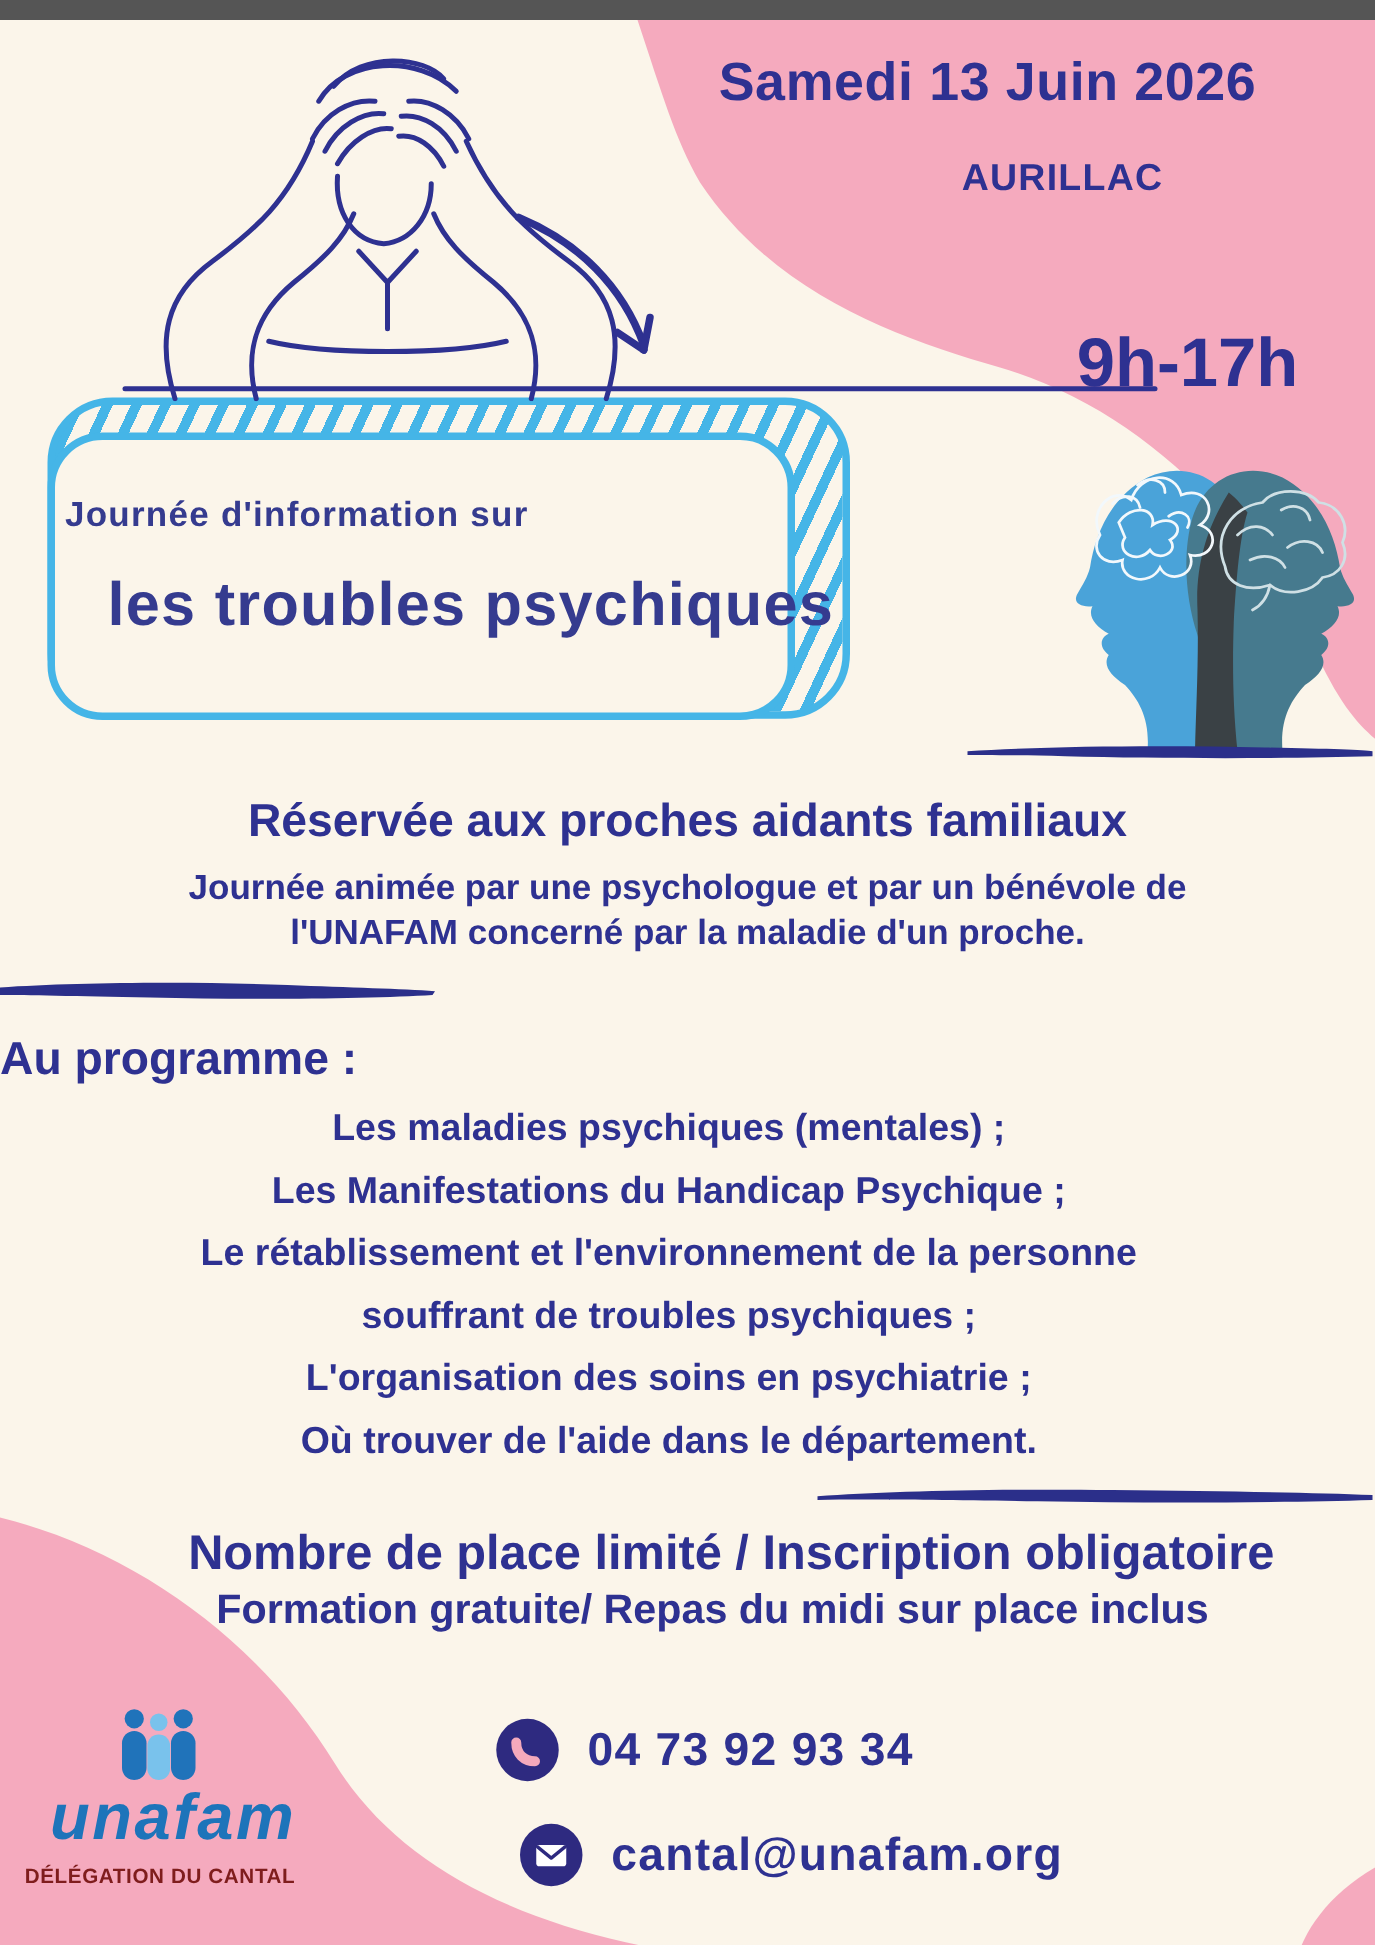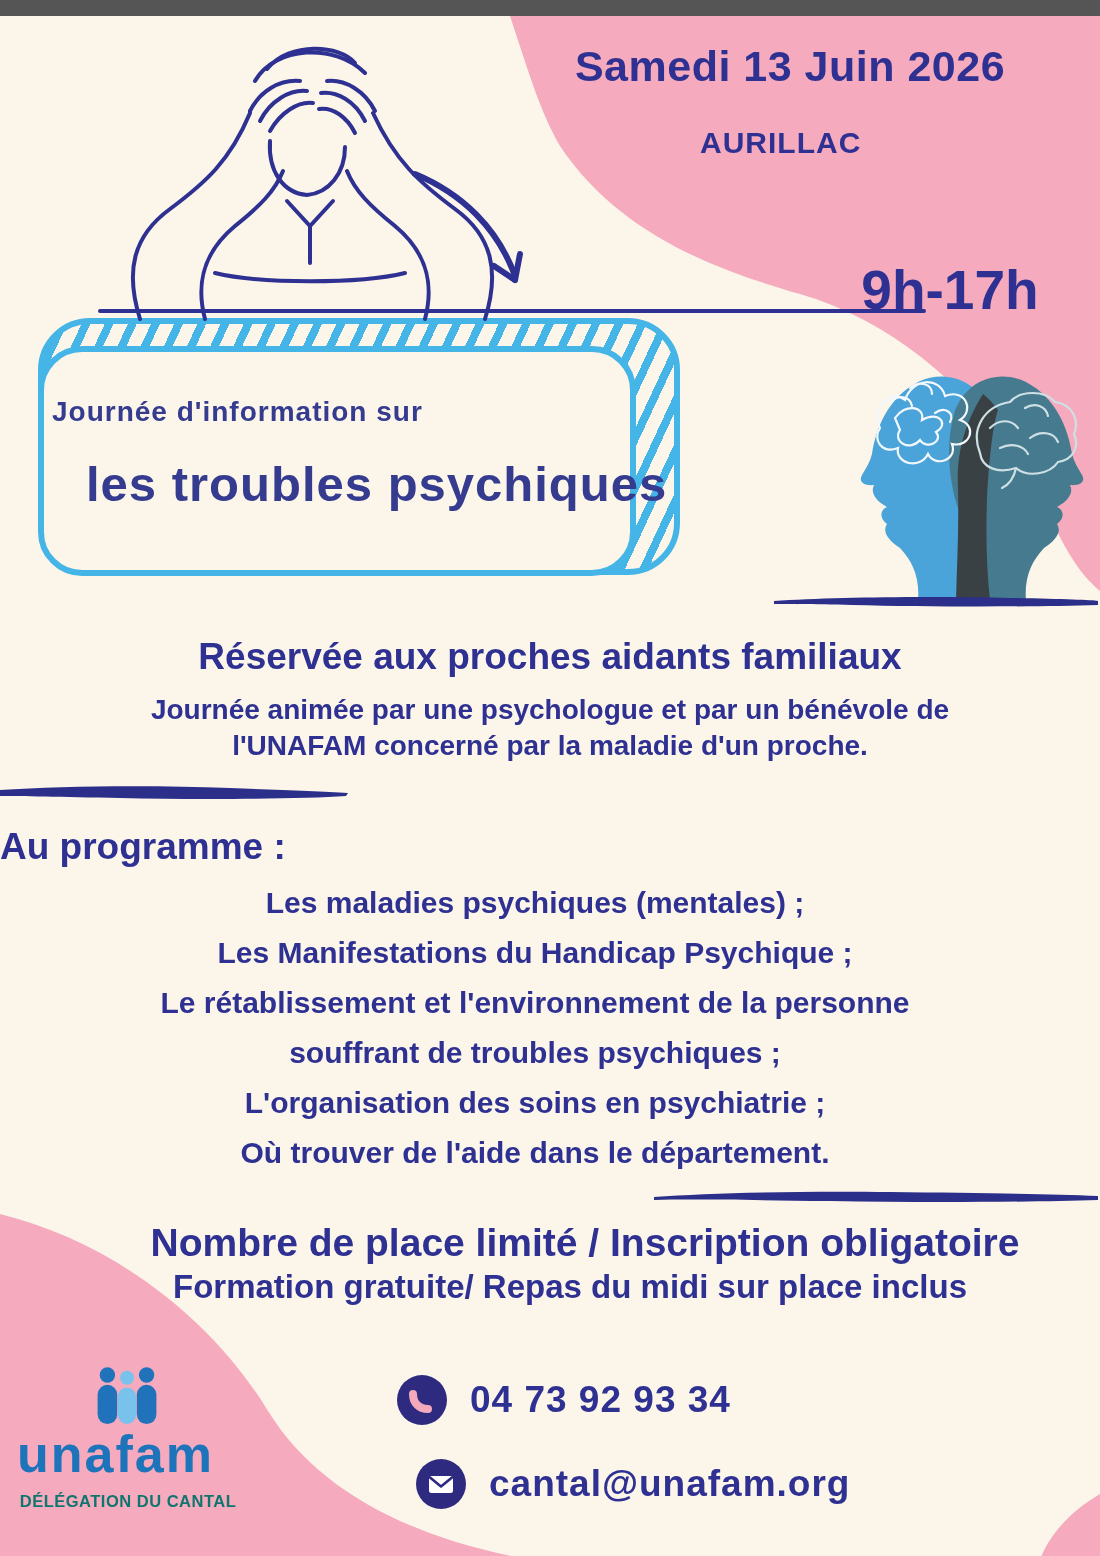--- a/index.html
+++ b/index.html
@@ -10,21 +10,21 @@
   }
   #poster *{box-sizing:border-box;}
   .abs{position:absolute;}
   svg{display:block;}
 
   
   #blobs{left:0;top:0;width:1100px;height:1556px;z-index:0;}
 
   
   .hdr-date{left:560px;top:26px;width:460px;text-align:center;font-size:43px;font-weight:bold;letter-spacing:.5px;z-index:3;}
-  .hdr-city{left:700px;top:110px;width:300px;text-align:left;font-size:30px;font-weight:bold;letter-spacing:1px;z-index:3;}
+  .hdr-city{left:700px;top:110px;width:300px;text-align:center;font-size:30px;font-weight:bold;letter-spacing:1px;z-index:3;}
   .hdr-hours{left:830px;top:242px;width:240px;text-align:center;font-size:55px;font-weight:bold;z-index:3;}
 
   
   #person{left:55px;top:5px;width:480px;height:300px;z-index:3;}
   #arrow{left:403px;top:148px;width:150px;height:150px;z-index:3;}
   #table-line{left:98px;top:293px;width:828px;height:4px;background:#2e3191;border-radius:2px;z-index:2;}
 
   
   #box-outer{
     left:38px;top:302px;width:642px;height:257px;z-index:2;
@@ -54,24 +54,24 @@
   .reg-line2{left:15px;top:1252px;width:1110px;text-align:center;font-size:33px;font-weight:bold;z-index:1;}
 
   
   .contact-row{display:flex;align-items:center;gap:22px;z-index:2;}
   #row-phone{left:396px;top:1358px;}
   #row-mail{left:415px;top:1442px;}
   .contact-text{font-size:37px;font-weight:bold;letter-spacing:1px;}
 
   
   #logo-people{left:92px;top:1350px;width:70px;height:60px;z-index:2;}
-  .logo-wordmark{left:17px;top:1408px;width:220px;text-align:left;z-index:2;
-    font-size:52px;font-weight:bold;letter-spacing:2px;color:#1d74ba;text-transform:lowercase;}
+  .logo-wordmark{left:17px;top:1408px;width:220px;text-align:right;z-index:2;
+    font-size:52px;font-weight:bold;letter-spacing:2px;color:#1d74ba;text-transform:lowercase;font-style:italic;}
   .logo-subtitle{left:12px;top:1476px;width:232px;text-align:center;font-size:16.5px;font-weight:bold;
-    letter-spacing:.5px;color:#0f766e;z-index:2;}
+    letter-spacing:.5px;color:#7f1d1d;z-index:2;}
 </style>
 </head>
 <body>
 
 <div id="poster">
 
   <svg id="blobs" class="abs" viewBox="0 0 1100 1556">
     <path d="M510,0 C530,60 540,95 560,130 C620,220 720,255 800,278 C910,310 1000,400 1050,500 C1070,545 1085,562 1100,575 L1100,0 Z" fill="#f5aabe"></path>
     <path d="M0,1198 C110,1225 210,1300 268,1395 C330,1495 460,1545 635,1556 L0,1556 Z" fill="#f5aabe"></path>
     <path d="M1100,1478 C1062,1500 1042,1530 1036,1556 L1100,1556 Z" fill="#f5aabe"></path>

